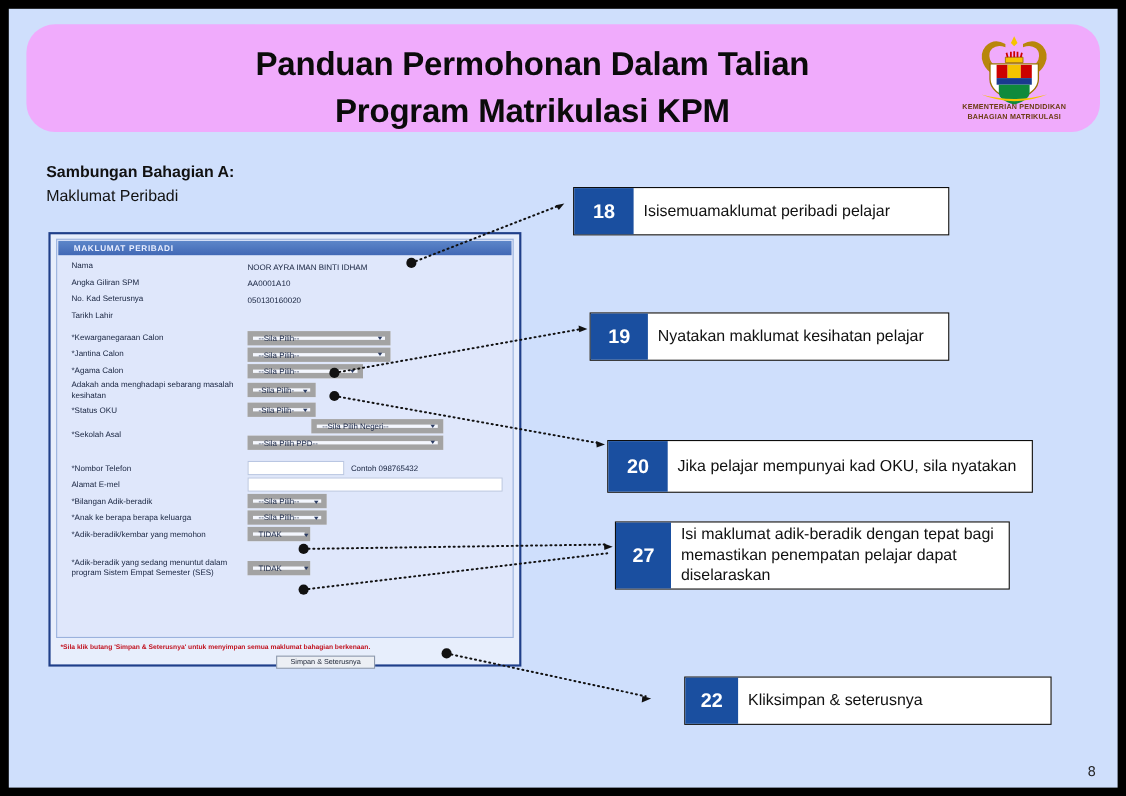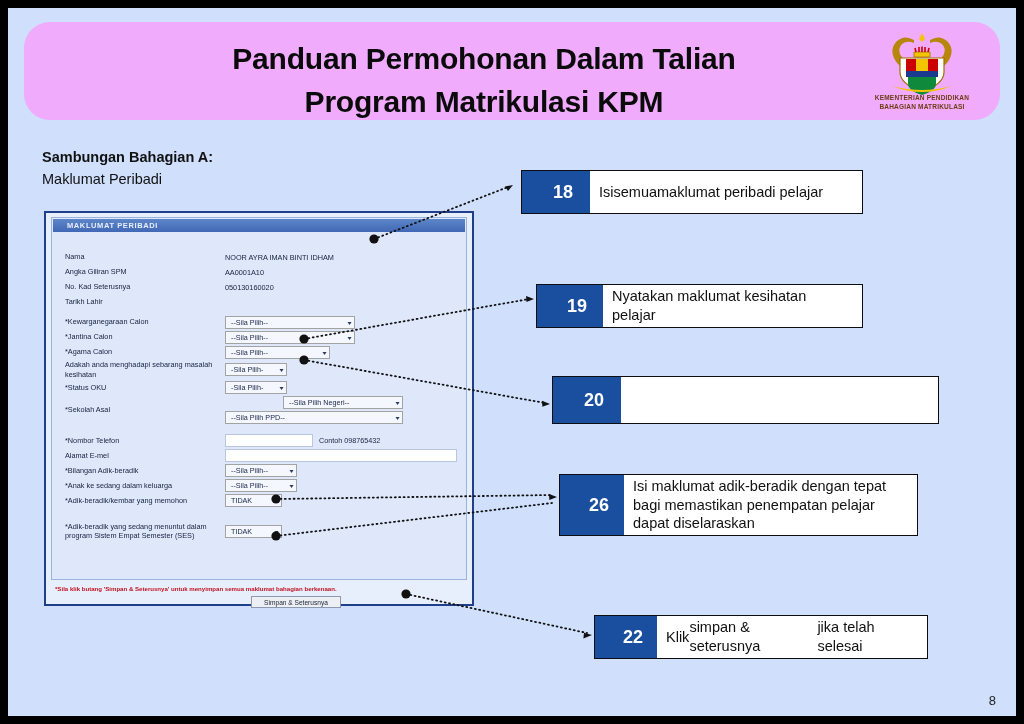--- a/index.html
+++ b/index.html
@@ -66,30 +66,30 @@
   .shot-bar{
     position:absolute;left:1px;top:1px;width:412px;height:13px;
     background:linear-gradient(to bottom,#5d86c9,#4168b5);
     color:#e8eeff;font-size:7.5px;font-weight:bold;
     letter-spacing:.6px;
     padding-left:14px;line-height:13px;
     box-sizing:border-box;
     overflow:hidden;
   }
 
-  .frm{position:absolute;left:1px;top:32px;width:424px;}
+  .frm{position:absolute;left:1px;top:17px;width:424px;}
   .row{position:relative;display:flex;align-items:center;min-height:14px;margin-bottom:1px;}
   .lbl{
     width:172px;flex:0 0 172px;padding-left:12px;box-sizing:border-box;
     font-size:7.3px;color:#15213d;line-height:1.34;
   }
   .val{font-size:7.3px;color:#15213d;}
 
   .sel{
-    border:1px solid #a3a3a3;background:#f4f7fe;
+    border:5px solid #a3a3a3;background:#f4f7fe;
     height:13px;box-sizing:border-box;
     font-size:7.2px;color:#1a2747;
     display:flex;align-items:center;justify-content:space-between;
     padding:0 3px 0 5px;
   }
   .sel .cv{font-size:6px;color:#2b3c63;transform:scaleX(1.35);}
   .w130{width:130px;}
   .w120{width:120px;}
   .w105{width:105px;}
   .w62{width:62px;}
@@ -116,37 +116,36 @@
     font-size:6.6px;color:#1c2434;text-align:center;line-height:12px;
     box-sizing:border-box;
   }
 
   
   .callout{position:absolute;display:flex;border:1.5px solid #0d0d0d;background:#fff;box-sizing:border-box;}
   .callout .num{
     flex:0 0 auto;background:#1a4fa0;color:#fff;font-weight:bold;
     display:flex;align-items:center;justify-content:center;
     font-size:18px;
-    padding-left:14px;
   }
   .callout .body{
     flex:1;display:flex;align-items:center;
     padding:4px 9px;color:#111;font-size:14.5px;line-height:1.28;
   }
   .callout .body b{font-weight:normal;}
 
   #c18{left:513px;top:162px;width:342px;height:44px;}
   #c18 .num{width:54px;}
   #c19{left:528px;top:276px;width:327px;height:44px;}
   #c19 .num{width:52px;}
-  #c20{left:544px;top:368px;width:387px;height:48px;}
+  #c20{left:544px;top:392px;width:387px;height:48px;}
   #c20 .num{width:54px;}
   #c21{left:551px;top:466px;width:359px;height:62px;}
   #c21 .num{width:50px;}
-  #c22{left:586px;top:607px;width:334px;height:44px;}
+  #c22{left:614px;top:607px;width:334px;height:44px;}
   #c22 .num{width:48px;}
 
   .pagenum{
     position:absolute;right:20px;bottom:8px;
     font-size:13px;color:#232323;
   }
 
   svg.conn{position:absolute;left:0;top:0;width:1008px;height:708px;pointer-events:none;}
 </style>
 </head>
@@ -281,21 +280,21 @@
 
         <div class="row">
           <div class="lbl">*Bilangan Adik-beradik</div>
           <div class="sel w72" style="width:72px">
             <span>--Sila Pilih--</span>
             <span class="cv">▾</span>
           </div>
         </div>
 
         <div class="row">
-          <div class="lbl">*Anak ke sedang dalam keluarga</div>
+          <div class="lbl">*Anak ke berapa berapa keluarga</div>
           <div class="sel" style="width:72px">
             <span>--Sila Pilih--</span>
             <span class="cv">▾</span>
           </div>
         </div>
 
         <div class="row">
           <div class="lbl">*Adik-beradik/kembar yang memohon</div>
           <div class="sel w57">
             <span>TIDAK</span>
@@ -355,33 +354,35 @@
 
   <div class="callout" id="c19">
     <div class="num">19</div>
     <div class="body">
         <span>Nyatakan maklumat kesihatan pelajar</span>
       </div>
   </div>
 
   <div class="callout" id="c20">
     <div class="num">20</div>
+    <div class="body">
+        <span>Jika pelajar mempunyai kad OKU, sila nyatakan</span>
+      </div>
   </div>
 
   <div class="callout" id="c21">
-    <div class="num">26</div>
+    <div class="num">27</div>
     <div class="body">
         <span>Isi maklumat adik-beradik dengan tepat bagi memastikan penempatan pelajar dapat diselaraskan</span>
       </div>
   </div>
 
   <div class="callout" id="c22">
     <div class="num">22</div>
     <div class="body">
         <span>Klik </span>
         <b>simpan &amp; seterusnya</b>
-        <span> jika telah selesai</span>
       </div>
   </div>
 
   <div class="pagenum">8</div>
 
 </div>
 
 </body></html>

